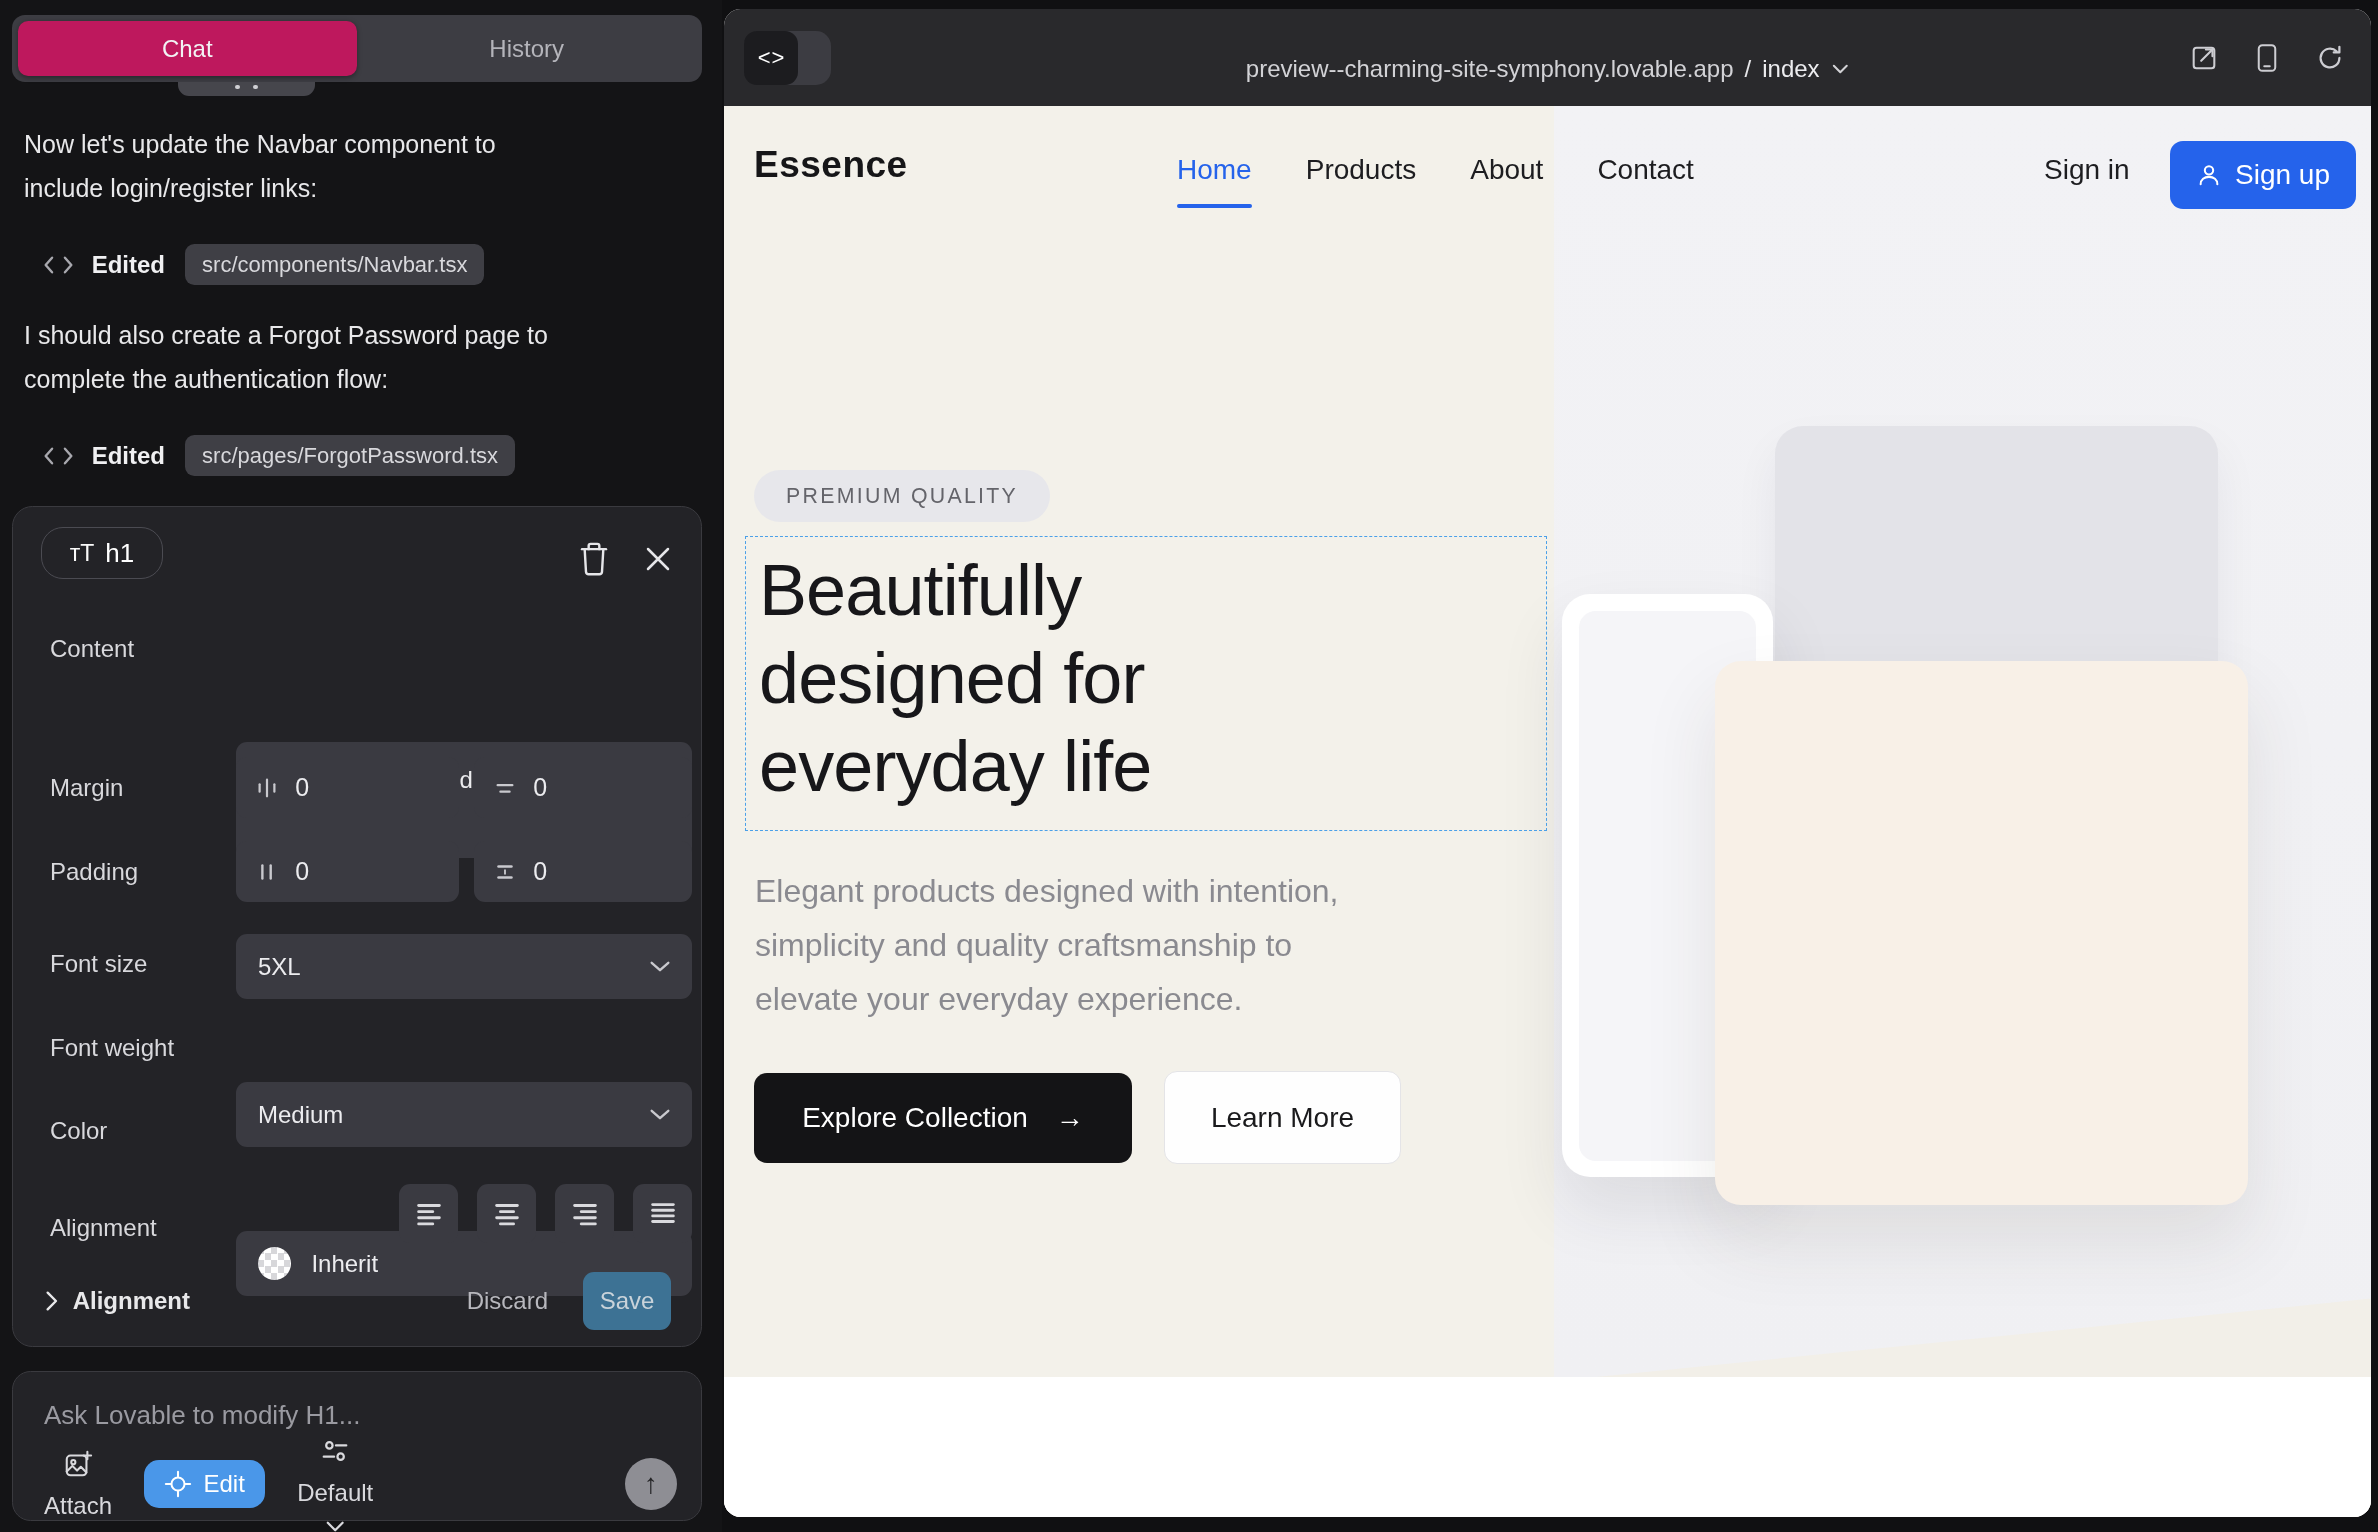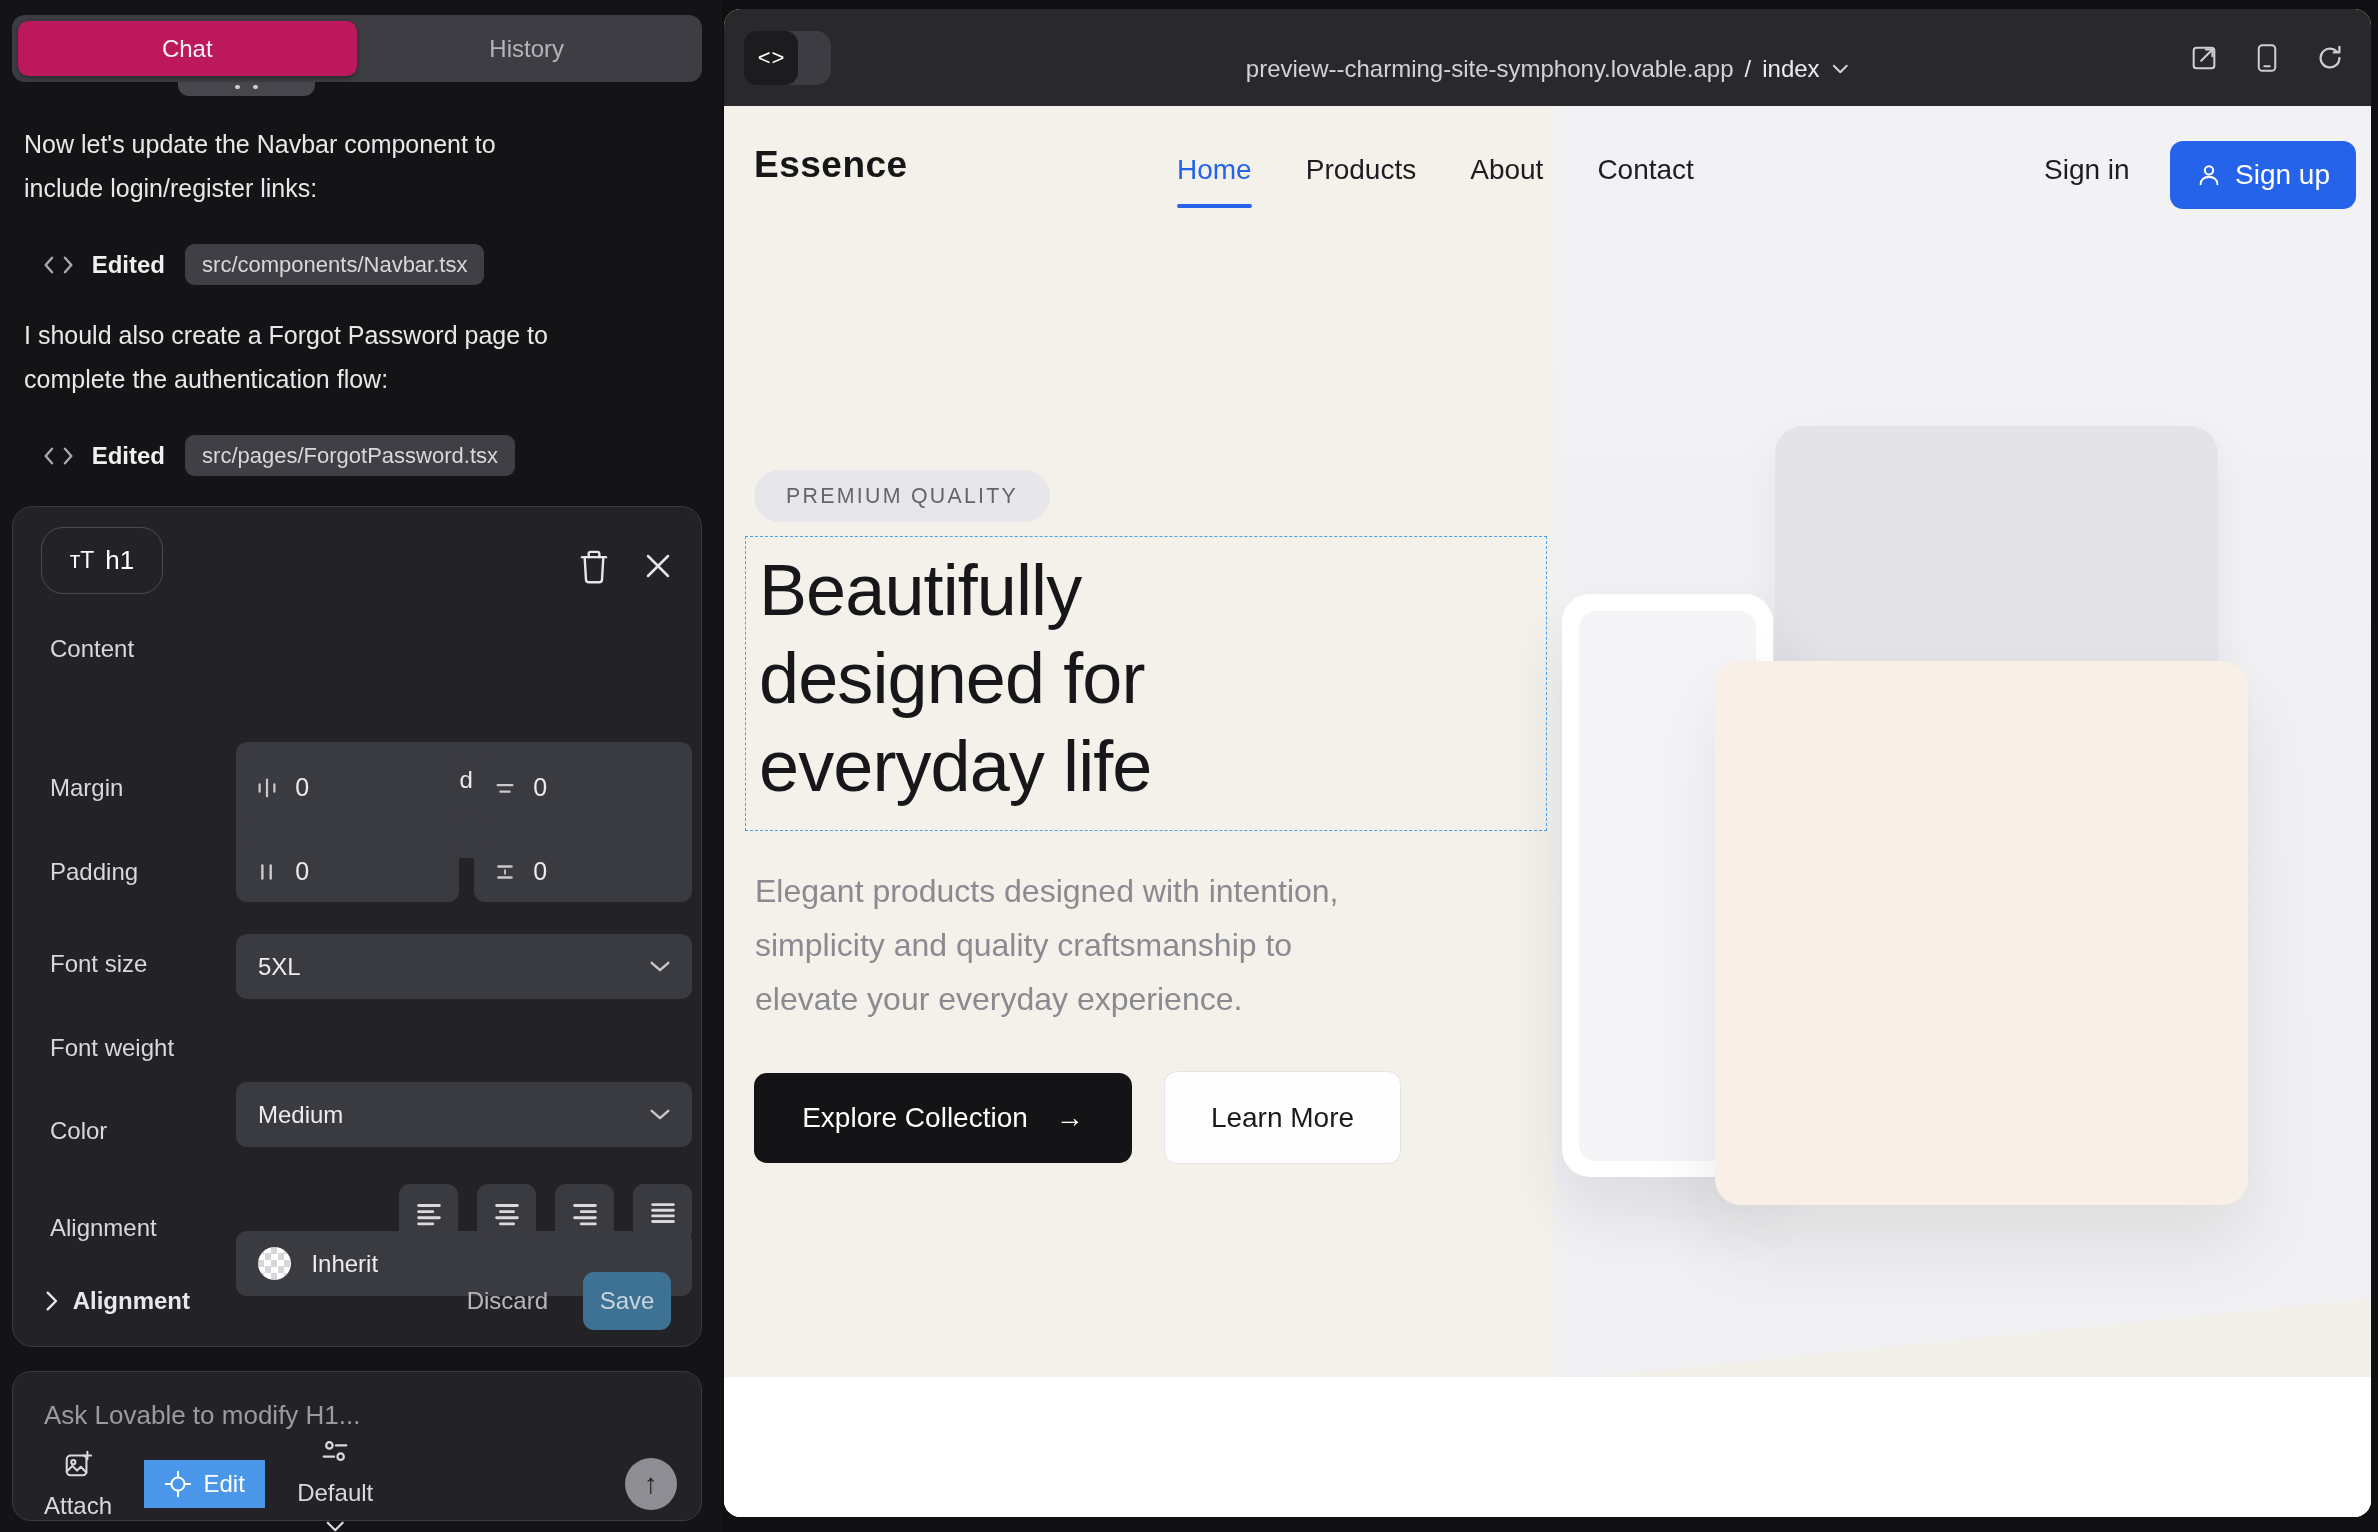--- a/index.html
+++ b/index.html
@@ -19,21 +19,21 @@
   .chip-partial i { width:4.6px; height:4.6px; border-radius:50%; background:#cfcfd3; }
 
   .msg { position:absolute; left:24px; color:#e8e8ea; font-size:25px; line-height:44px; }
   .edited-row { position:absolute; left:42px; display:flex; align-items:center; height:43px; }
   .edited-row .lbl { font-size:24px; font-weight:bold; color:#f0f0f2; margin-left:16.7px; }
   .file-chip { margin-left:20.4px; background:#3f3f45; color:#d8d8dc; border-radius:9.3px; font-size:22px; padding:7.4px 16.7px; white-space:nowrap; }
 
   
   .editor { position:absolute; left:12px; top:506px; width:690px; height:841px; background:#232327; border:1.4px solid #3a3a3f; border-radius:20.4px; }
   .ed-header { position:absolute; left:0; top:20.4px; width:100%; padding:0 28px; display:flex; align-items:center; justify-content:space-between; }
-  .tag-pill { width:122px; height:67px; border:1.4px solid #4b4b52; border-radius:22px; display:flex; align-items:center; justify-content:center; gap:11px; color:#fff; }
+  .tag-pill { width:122px; height:52px; border:1.4px solid #4b4b52; border-radius:22px; display:flex; align-items:center; justify-content:center; gap:11px; color:#fff; }
   .tag-pill .ticon { font-size:23px; color:#fafafa; }
   .tag-pill .tname { font-size:26px; }
   .hdr-icons { display:flex; align-items:center; gap:33px; margin-top:11px; }
   .icon-btn { cursor:pointer; }
 
   .ed-row { position:absolute; left:0; width:100%; padding:0 37px 0 37px; display:flex; align-items:center; }
   .ed-label { font-size:24px; color:#d8d8dc; }
   .ctl { position:absolute; left:223px; }
   .textarea-box { width:456px; min-height:116px; background:#3a3a41; border-radius:11px; padding:18.6px 22px; font-size:24px; line-height:37px; color:#ececef; }
   .num-field { height:61px; background:#3a3a41; border-radius:11px; display:flex; align-items:center; padding:0 18.6px; gap:16.7px; color:#ececef; font-size:25px; }
@@ -44,21 +44,21 @@
   .ed-footer { position:absolute; left:0; top:765px; width:100%; padding:0 30px 0 30px; display:flex; align-items:center; }
   .adv { display:flex; align-items:center; gap:13px; color:#e8e8ea; font-size:24px; font-weight:bold; }
   .discard { margin-left:auto; color:#b7b7bd; font-size:24px; cursor:pointer; }
   .save-btn { margin-left:35px; width:88px; height:58px; border-radius:11px; background:#3d7294; color:#c9d3da; font-size:24px; display:flex; align-items:center; justify-content:center; cursor:pointer; }
 
   
   .composer { position:absolute; left:12px; top:1371px; width:690px; height:150px; background:#232327; border:1.4px solid #3a3a3f; border-radius:18.6px; }
   .placeholder { position:absolute; left:31px; top:28px; font-size:26px; color:#9a9aa1;text-align:right; }
   .comp-bar { position:absolute; left:31px; right:24px; top:85px; height:54px; display:flex; align-items:center; }
   .comp-item { display:flex; align-items:center; gap:13px; color:#d9d9dd; font-size:24px; cursor:pointer;flex-direction:column; }
-  .edit-pill { margin-left:32px; height:48px; padding:0 20.4px; border-radius:0; background:#4a97e9; color:#fff; display:flex; align-items:center; gap:11px; font-size:24px; cursor:pointer; }
+  .edit-pill { margin-left:32px; height:48px; padding:0 20.4px; border-radius:15px; background:#4a97e9; color:#fff; display:flex; align-items:center; gap:11px; font-size:24px; cursor:pointer; }
   .default-item { margin-left:32px; }
   .send-btn { margin-left:auto; width:52px; height:52px; border-radius:50%; background:#8e8e94; color:#232325; font-size:28px; font-weight:bold; display:flex; align-items:center; justify-content:center; cursor:pointer; }
 
   
   .preview { position:absolute; left:724px; top:9.3px; width:1647px; height:1508px; border-radius:16.7px; overflow:hidden; background:#fff; }
   .topbar { position:absolute; left:0; top:0; width:100%; height:97px; background:#29292c; }
   .code-toggle { position:absolute; left:20.4px; top:22px; width:87px; height:54px; background:#3c3c42; border-radius:15px; cursor:pointer; }
   .code-seg { position:absolute; left:0; top:0; width:54px; height:54px; background:#1c1c1f; border-radius:13px; color:#fff; font-size:22px; display:flex; align-items:center; justify-content:center; letter-spacing:0.9px; }
   .urlbar { position:absolute; left:0; top:0; width:100%; height:119px; display:flex; align-items:center; justify-content:center; gap:11px; }
   .url-main { color:#d2d2d6; font-size:24px; }

